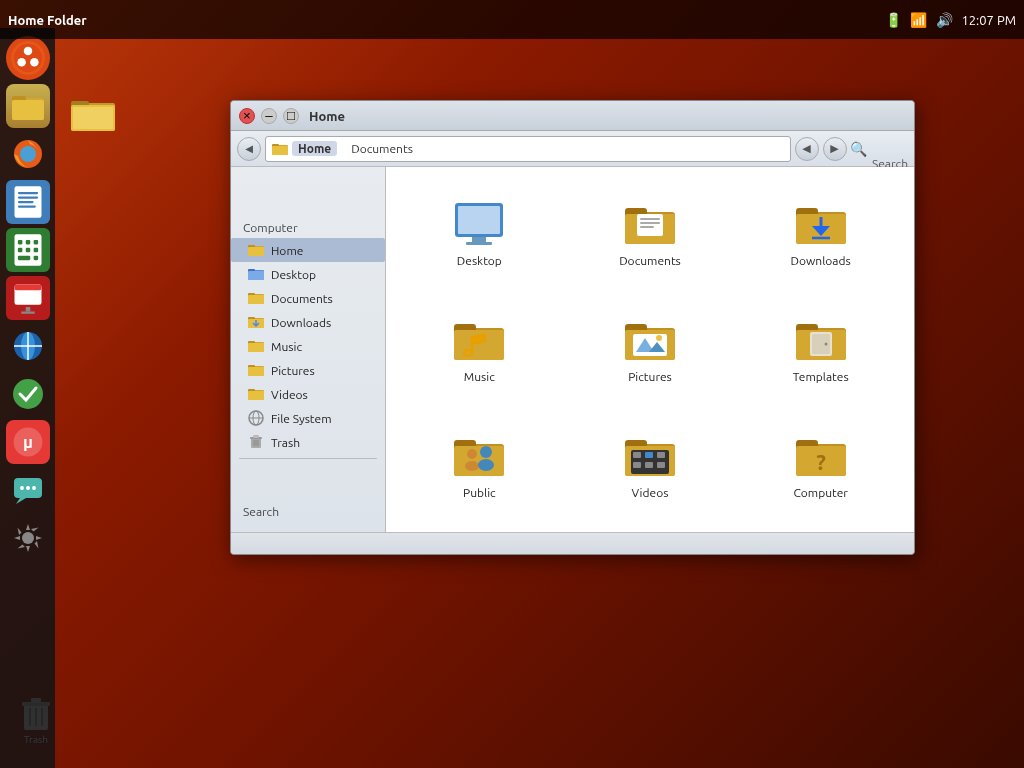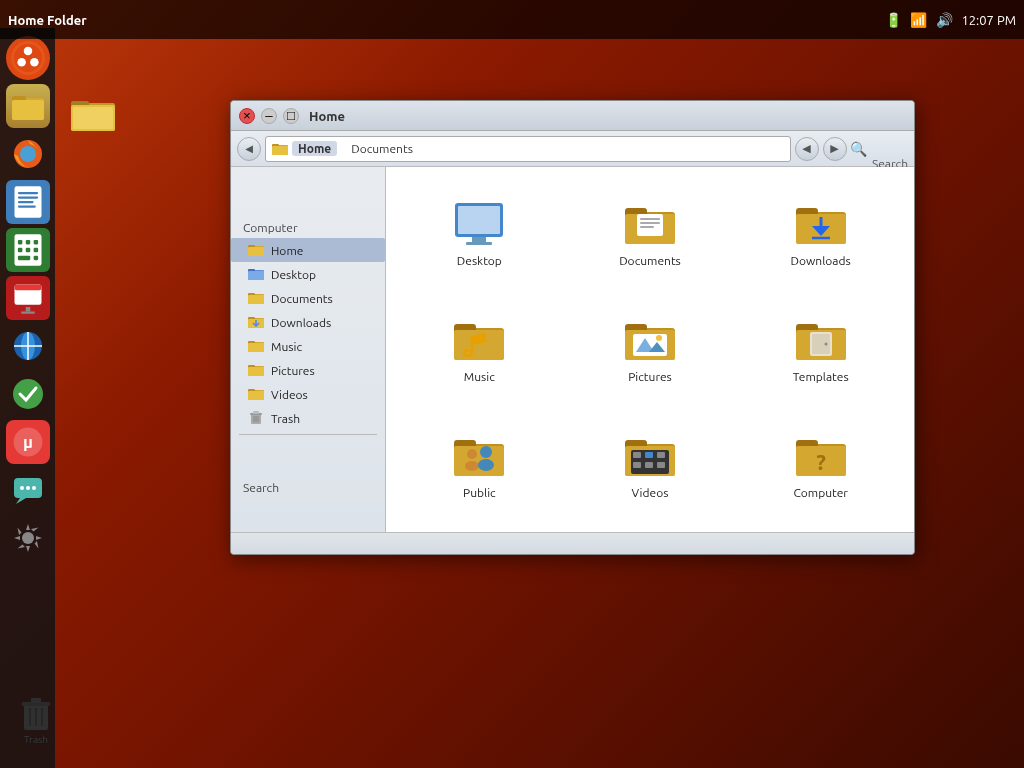--- a/index.html
+++ b/index.html
@@ -583,20 +583,30 @@
         <div class="sidebar-icon">
           <svg width="16" height="14" viewBox="0 0 16 14">
             <rect x="0" y="3" width="16" height="10" rx="1" fill="#d4a830"></rect>
             <rect x="0" y="2" width="7" height="4" rx="1" fill="#c09020"></rect>
             <rect x="0" y="4" width="16" height="9" rx="1" fill="#e8c040"></rect>
           </svg>
         </div>
         <span>Videos</span>
       </div>
 
+      <div class="sidebar-item">
+        <div class="sidebar-icon">
+          <svg width="16" height="16" viewBox="0 0 16 16">
+            <circle cx="8" cy="8" r="7" fill="none" stroke="#888" stroke-width="1.5"></circle>
+            <ellipse cx="8" cy="8" rx="3" ry="7" fill="none" stroke="#888" stroke-width="1"></ellipse>
+            <line x1="1" y1="8" x2="15" y2="8" stroke="#888" stroke-width="1"></line>
+          </svg>
+        </div>
+        <span>File System</span>
+      </div>
 
       <div class="sidebar-item">
         <div class="sidebar-icon">
           <svg width="14" height="16" viewBox="0 0 14 16">
             <rect x="2" y="4" width="10" height="10" rx="1" fill="#aaa"></rect>
             <rect x="1" y="3" width="12" height="2" rx="1" fill="#999"></rect>
             <rect x="4" y="1" width="6" height="3" rx="1" fill="#bbb"></rect>
             <line x1="5" y1="6" x2="5" y2="12" stroke="#888" stroke-width="1"></line>
             <line x1="7" y1="6" x2="7" y2="12" stroke="#888" stroke-width="1"></line>
             <line x1="9" y1="6" x2="9" y2="12" stroke="#888" stroke-width="1"></line>

